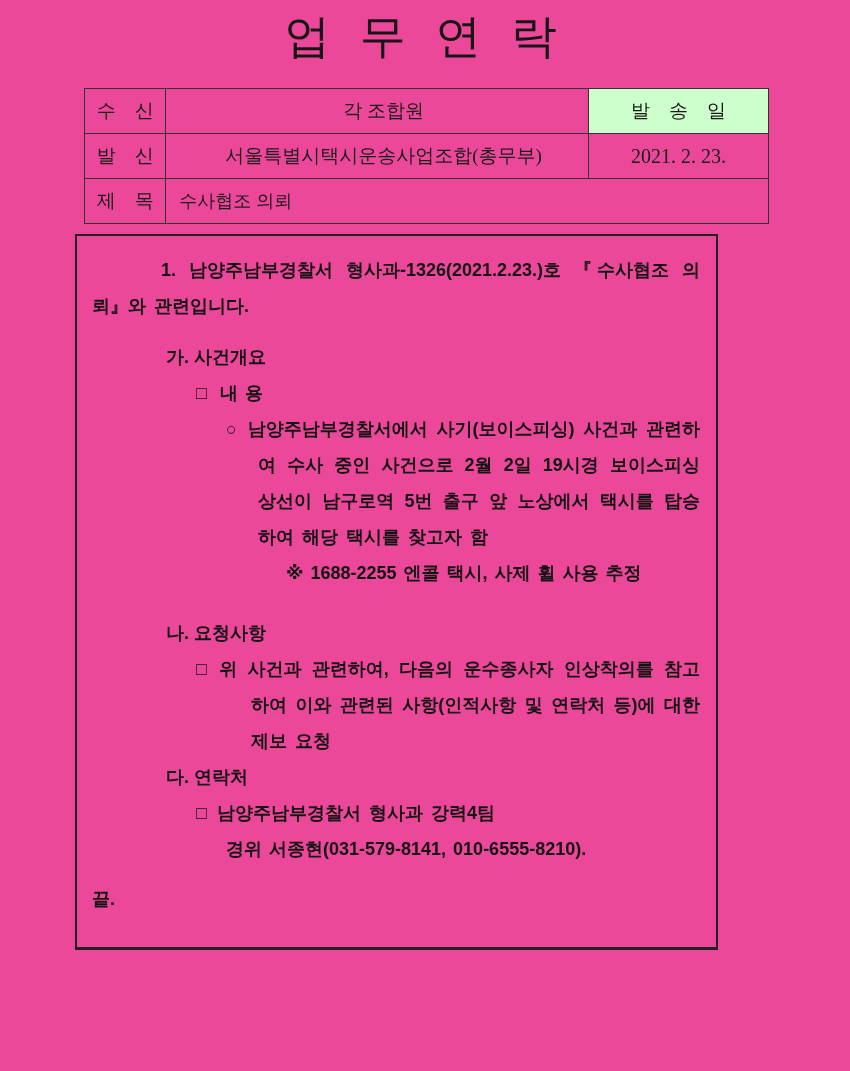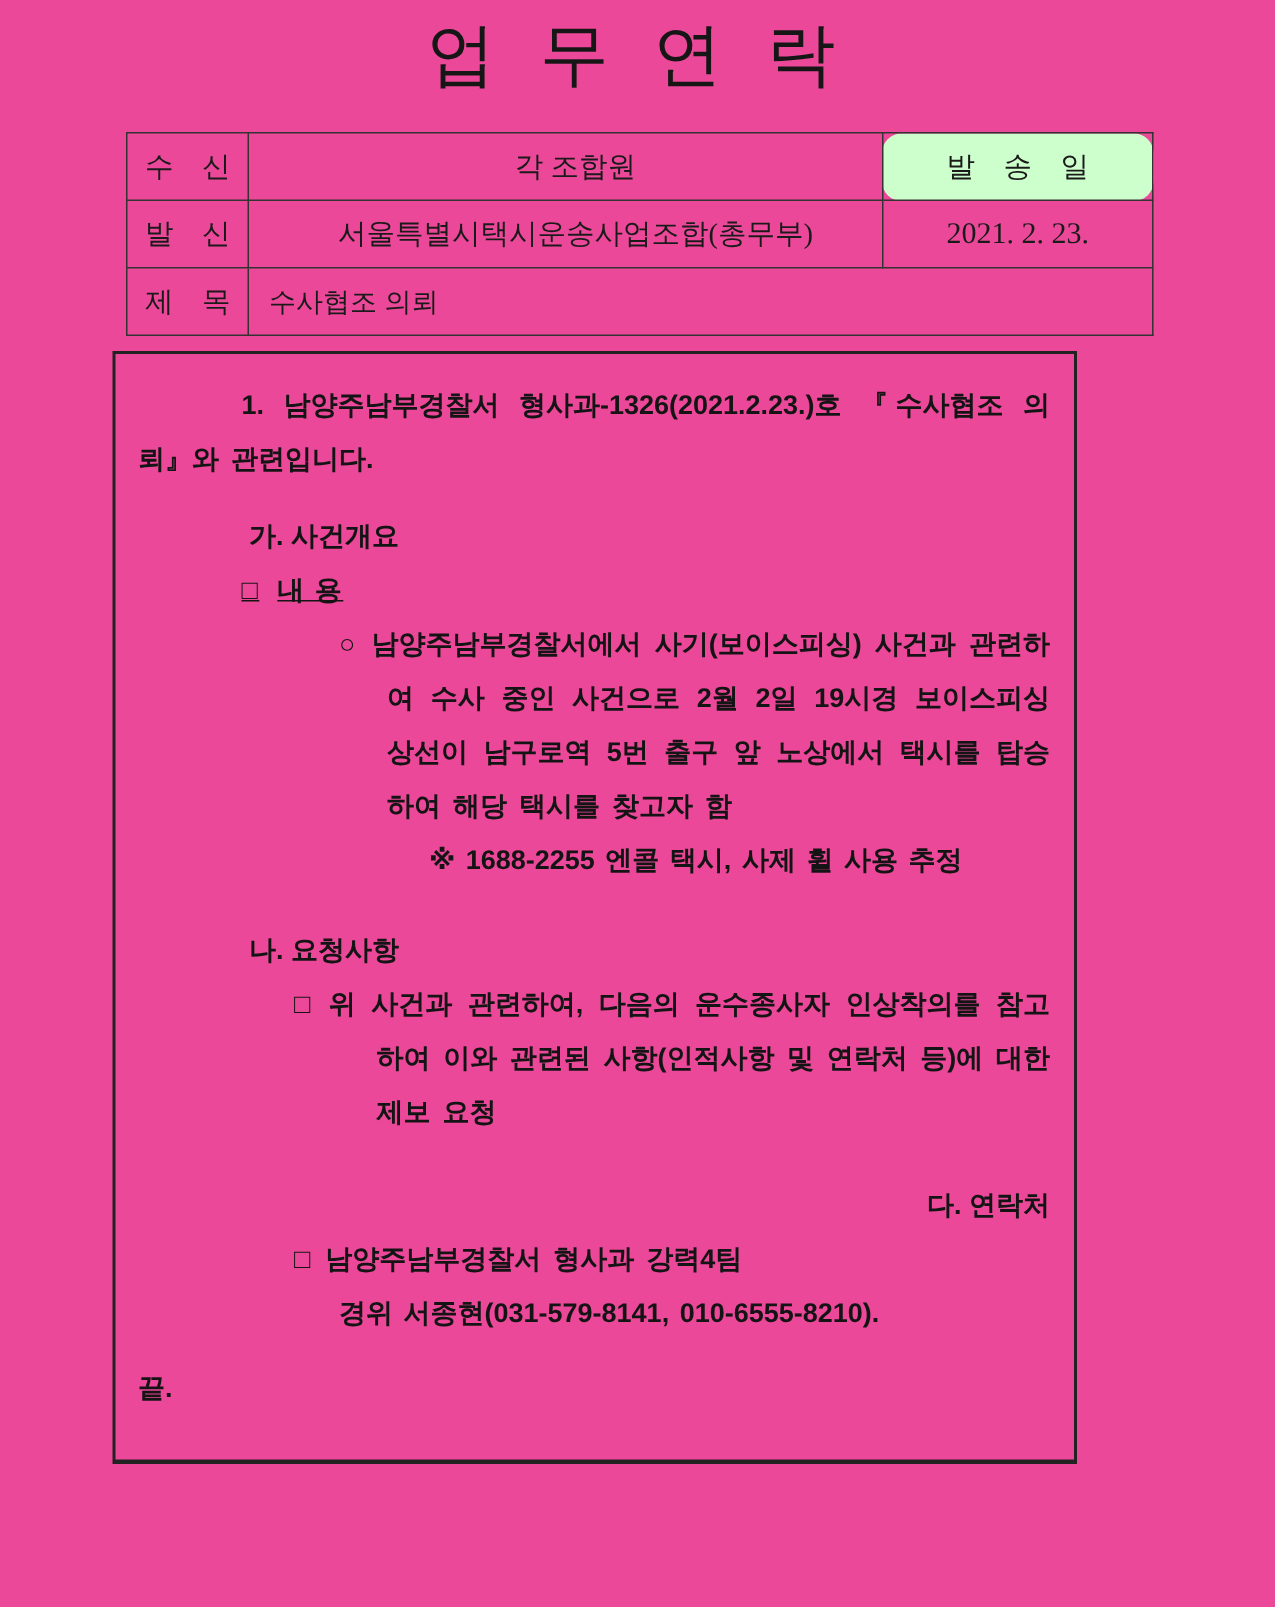--- a/index.html
+++ b/index.html
@@ -36,21 +36,21 @@
     color: #1a1a1a;
   }
   table.header-table td {
     border: 1.5px solid #333;
     height: 45px;
     vertical-align: middle;
     white-space: pre;
   }
   td.c-label { width: 79px;  text-align: center; }
   td.c-value { width: 411px; padding-left: 13px; text-align: center; }
-  td.c-date  { width: 175px; text-align: center; border-radius: 13px; }
+  td.c-date  { width: 175px; text-align: center; }
   td.c-date-label { background: #ccffcc; text-align: center; }
   td.c-date-value { font-size: 20px; }
   td.c-subject {
     padding-left: 13px;
     font-family: "Liberation Sans", "DejaVu Sans", sans-serif;
     font-weight: 400;
     font-size: 18px;
   }
   
   .body-box {
@@ -66,22 +66,22 @@
   }
   .para {
     text-align: justify;
     text-indent: 69px;
     word-spacing: 3px;
     margin-top: 6px;
   }
   .para.second { margin-top: 14px; }
   .sec-heading { margin: 15px 0 0 74px; }
   .sec-heading.b { margin-top: 24px; }
-  .sec-heading.c { margin-top: 26px; text-align: right; }
-  .sub-heading { margin-left: 69px; letter-spacing: 1px; text-decoration: underline; }
+  .sec-heading.c { margin-top: 0; }
+  .sub-heading { margin-left: 104px; letter-spacing: 1px; }
   .sub-heading .chk { margin-right: 12px; }
   .circle-item {
     margin-left: 134px;
     padding-left: 32px;
     text-indent: -32px;
     text-align: justify;
     word-spacing: 3px;
   }
   .circle-item .bullet { margin-right: 10px; font-weight: 400; }
   .note-line { margin-left: 194px; word-spacing: 2px; }

